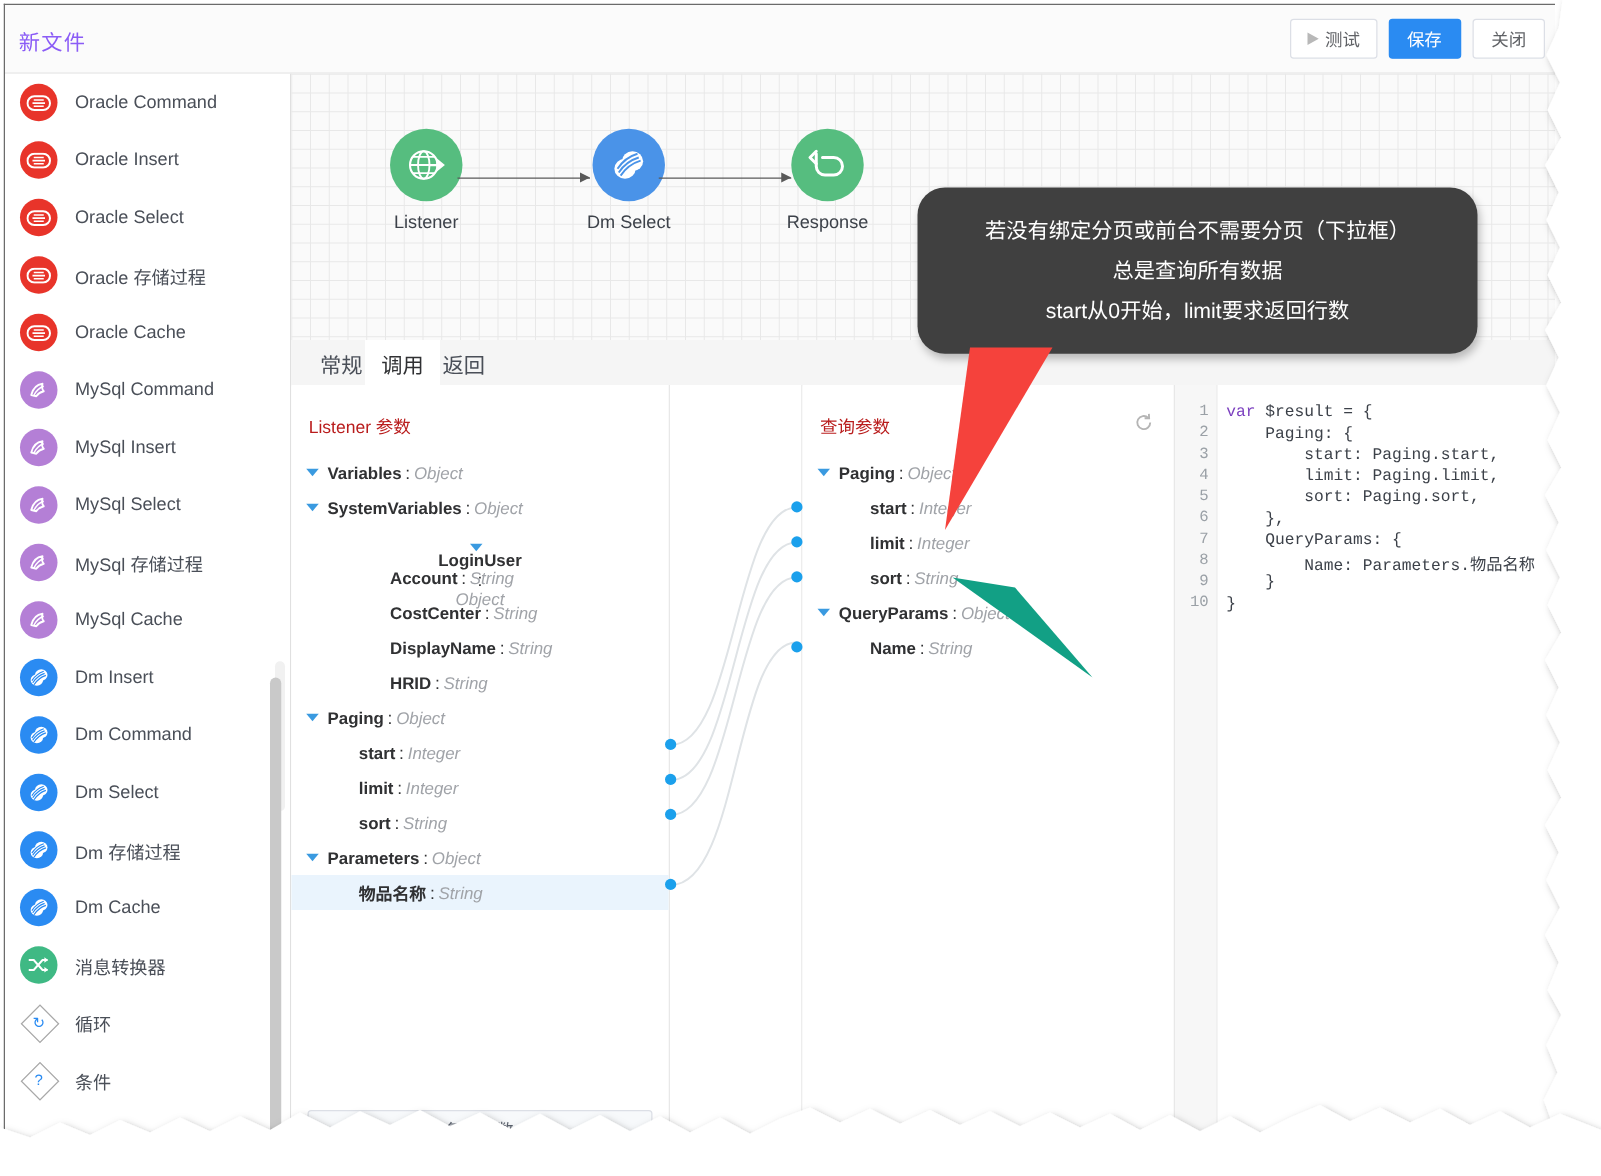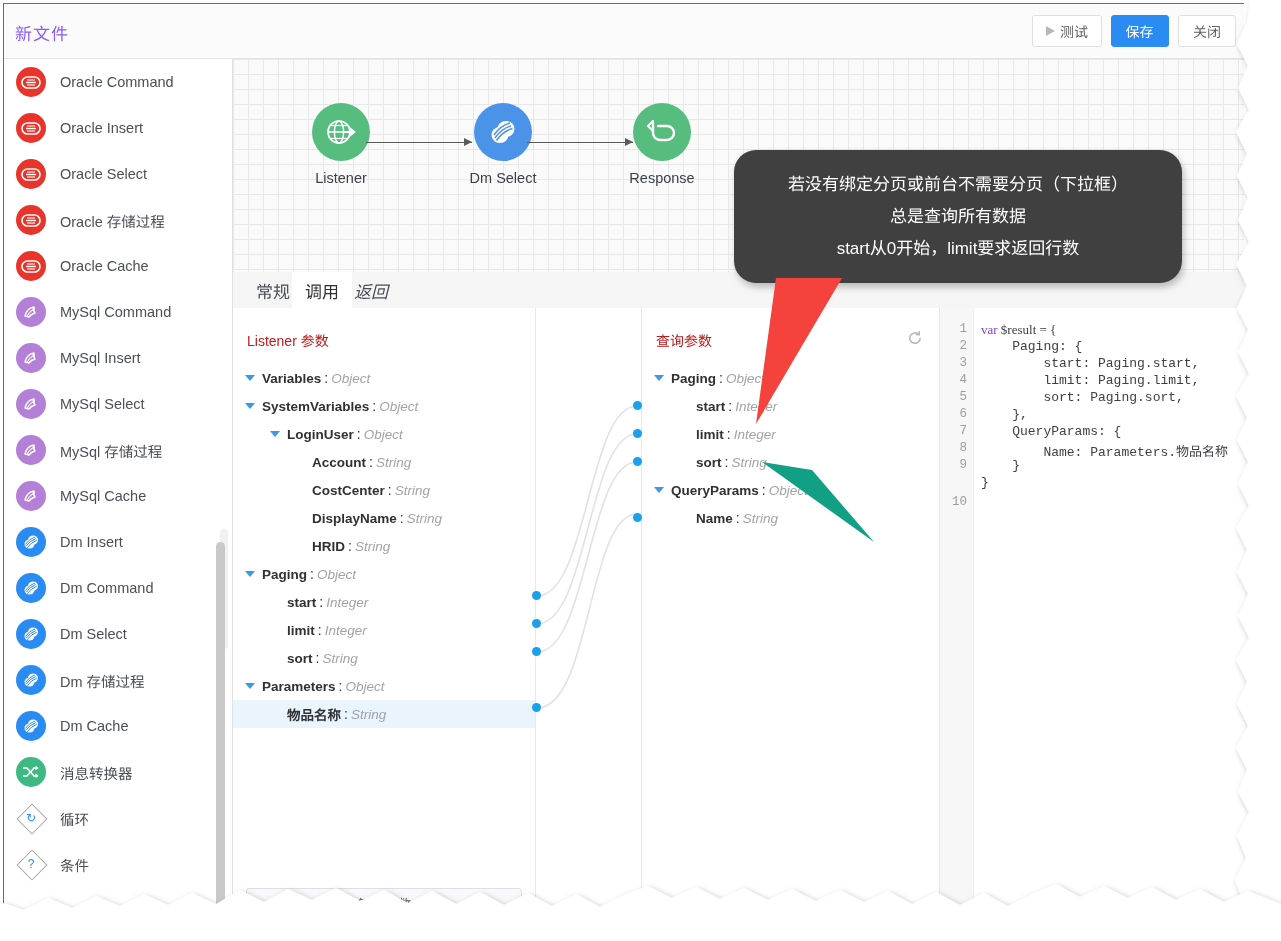--- a/index.html
+++ b/index.html
@@ -496,21 +496,21 @@
     </div>
   </div>
 
   <div id="tabs">
         <div class="tab" style="left: 10px;">
           <span>常规</span>
         </div>
         <div class="tab active" style="left: 59px;">
           <span>调用</span>
         </div>
-        <div class="tab" style="left: 108px; font-style: italic;">
+        <div class="tab" style="left: 108px;">
           <span>返回</span>
         </div>
       </div>
 
   <div id="panel-left">
     <div class="panel-title">Listener 参数</div>
     <div id="left-tree">
           <div class="trow" style="top: 56px;">
             <span style="display: inline-block; flex: 0 0 auto; width: 12px;"></span>
             <span class="tri"></span>
@@ -518,21 +518,21 @@
             <span class="tcolon">:</span>
             <span class="ttype">Object</span>
           </div>
           <div class="trow" style="top: 84px;">
             <span style="display: inline-block; flex: 0 0 auto; width: 12px;"></span>
             <span class="tri"></span>
             <span class="tname">SystemVariables</span>
             <span class="tcolon">:</span>
             <span class="ttype">Object</span>
           </div>
-          <div class="trow" style="top: 112px;">
+          <div class="trow" style="top: 127px; flex-direction: column;">
             <span style="display: inline-block; flex: 0 0 auto; width: 37px;"></span>
             <span class="tri"></span>
             <span class="tname">LoginUser</span>
             <span class="tcolon">:</span>
             <span class="ttype">Object</span>
           </div>
           <div class="trow" style="top: 140px;">
             <span style="display: inline-block; flex: 0 0 auto; width: 79px;"></span>
             <span class="tname">Account</span>
             <span class="tcolon">:</span>
@@ -654,24 +654,24 @@
     <div id="code-gutter">
           <div class="lineno" style="top: 14px;">1</div>
           <div class="lineno" style="top: 31px;">2</div>
           <div class="lineno" style="top: 48px;">3</div>
           <div class="lineno" style="top: 65px;">4</div>
           <div class="lineno" style="top: 82px;">5</div>
           <div class="lineno" style="top: 99px;">6</div>
           <div class="lineno" style="top: 116px;">7</div>
           <div class="lineno" style="top: 133px;">8</div>
           <div class="lineno" style="top: 150px;">9</div>
-          <div class="lineno" style="top: 167px; margin-top: 20px;">10</div>
+          <div class="lineno" style="top: 167px;">10</div>
         </div>
     <div id="code-body">
-          <div class="codeline" style="top: 14px; font-family: Liberation Serif, serif;"><span class="kw">var</span> $result = {</div>
+          <div class="codeline" style="top: 14px;"><span class="kw">var</span> $result = {</div>
           <div class="codeline" style="top: 31px;">    Paging: {</div>
           <div class="codeline" style="top: 48px;">        start: Paging.start,</div>
           <div class="codeline" style="top: 65px;">        limit: Paging.limit,</div>
           <div class="codeline" style="top: 82px;">        sort: Paging.sort,</div>
           <div class="codeline" style="top: 99px;">    },</div>
           <div class="codeline" style="top: 116px;">    QueryParams: {</div>
           <div class="codeline" style="top: 133px;">        Name: Parameters.物品名称</div>
           <div class="codeline" style="top: 150px;">    }</div>
           <div class="codeline" style="top: 167px;">}</div>
         </div>

